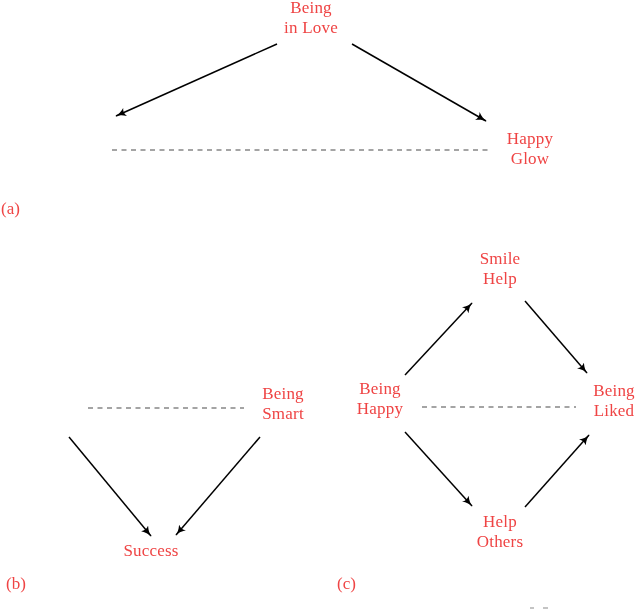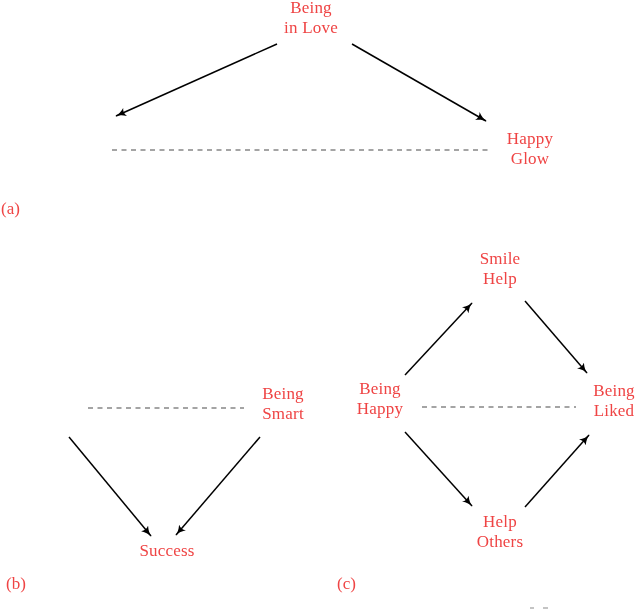--- a/index.html
+++ b/index.html
@@ -71,21 +71,21 @@
   </svg>
 
   <div class="node" style="left:311px; top:-2px">Being
 in Love</div>
   <div class="node" style="left:530px; top:129px">Happy
 Glow</div>
   <div class="panel-label" style="left:1px; top:199px">(a)</div>
 
   <div class="node" style="left:283px; top:384px">Being
 Smart</div>
-  <div class="node" style="left:167px; top:541px">Success</div>
+  <div class="node" style="left:151px; top:541px">Success</div>
   <div class="panel-label" style="left:6px; top:574px">(b)</div>
 
   <div class="node" style="left:500px; top:249px">Smile
 Help</div>
   <div class="node" style="left:380px; top:379px">Being
 Happy</div>
   <div class="node" style="left:614px; top:381px">Being
 Liked</div>
   <div class="node" style="left:500px; top:512px">Help
 Others</div>

